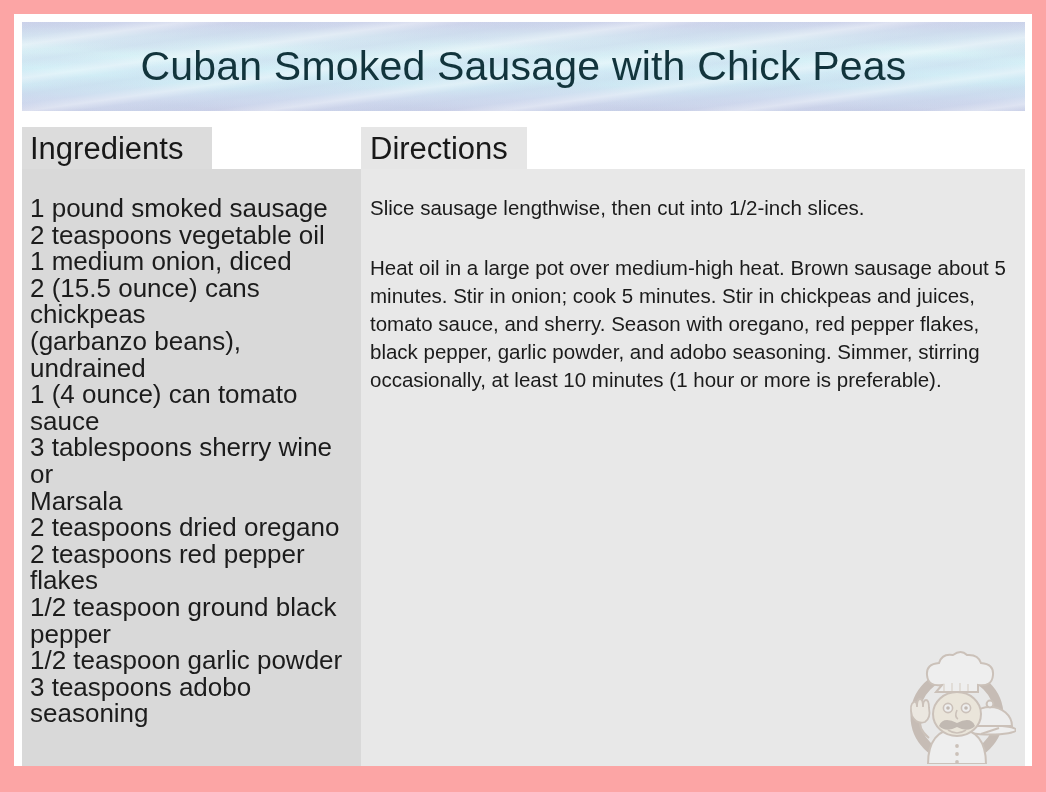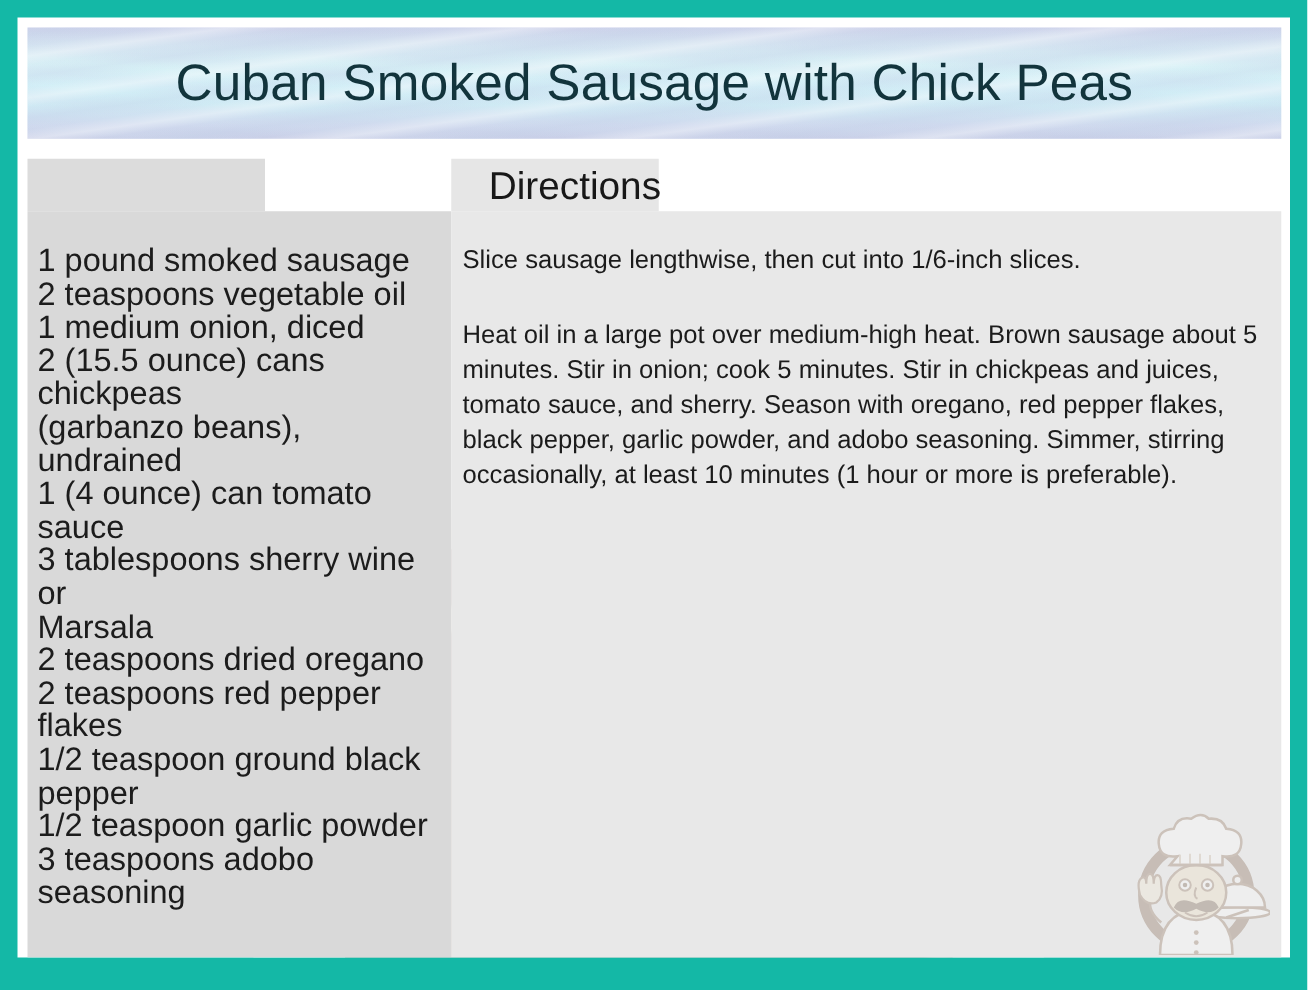--- a/index.html
+++ b/index.html
@@ -9,21 +9,21 @@
     height: 792px;
     overflow: hidden;
     font-family: "Liberation Sans", sans-serif;
   }
 
   
   #card {
     position: relative;
     width: 1046px;
     height: 792px;
-    background: #14b8a6;
+    background: #fca5a5;
   }
 
   
   #page {
     position: absolute;
     left: 14px;
     top: 14px;
     width: 1018px;
     height: 752px;
     background: #ffffff;
@@ -204,21 +204,20 @@
     height: 42px;
     background: #e6e6e6;
   }
   #directions-heading {
     position: absolute;
     left: 356px;
     top: 117px;
     font-size: 31px;
     color: #181818;
     font-weight: 400;
-    margin-left: 21px;
   }
   #directions-panel {
     position: absolute;
     left: 347px;
     top: 155px;
     width: 664px;
     height: 597px;
     background: #e8e8e8;
   }
   .dir-para {
@@ -253,39 +252,40 @@
       <div id="title-text">Cuban Smoked Sausage with Chick Peas</div>
     </div>
 
     <div id="food-photo">
       <div class="bowl"></div>
       <div class="beans"></div>
     </div>
 
     <div id="ingredients-panel"></div>
     <div id="ingredients-tab"></div>
+    <div id="ingredients-heading">Ingredients</div>
     <div id="ingredients-list">1 pound smoked sausage
 2 teaspoons vegetable oil
 1 medium onion, diced
 2 (15.5 ounce) cans chickpeas
 (garbanzo beans), undrained
 1 (4 ounce) can tomato sauce
 3 tablespoons sherry wine or
 Marsala
 2 teaspoons dried oregano
 2 teaspoons red pepper flakes
 1/2 teaspoon ground black
 pepper
 1/2 teaspoon garlic powder
 3 teaspoons adobo seasoning</div>
 
     <div id="directions-panel"></div>
     <div id="directions-tab"></div>
     <div id="directions-heading">Directions</div>
-    <div class="dir-para" id="dir-p1">Slice sausage lengthwise, then cut into 1/6-inch slices.</div>
+    <div class="dir-para" id="dir-p1">Slice sausage lengthwise, then cut into 1/2-inch slices.</div>
     <div class="dir-para" id="dir-p2">Heat oil in a large pot over medium-high heat. Brown sausage about 5 minutes. Stir in onion; cook 5 minutes. Stir in chickpeas and juices, tomato sauce, and sherry. Season with oregano, red pepper flakes, black pepper, garlic powder, and adobo seasoning. Simmer, stirring occasionally, at least 10 minutes (1 hour or more is preferable).</div>
 
     <div id="chef-logo">
       <svg viewBox="0 0 118 122" width="118" height="122">
 
         <circle cx="59" cy="74" r="42" fill="none" stroke="#7a5a42" stroke-width="9"></circle>
 
         <ellipse cx="92" cy="88" rx="26" ry="4.5" fill="#fdfdfd" stroke="#8a6a50" stroke-width="2"></ellipse>
         <path d="M70 84 a22 19 0 0 1 44 0 z" fill="#fbfbfb" stroke="#8a6a50" stroke-width="2"></path>
         <circle cx="92" cy="62" r="3.4" fill="#fbfbfb" stroke="#8a6a50" stroke-width="2"></circle>

